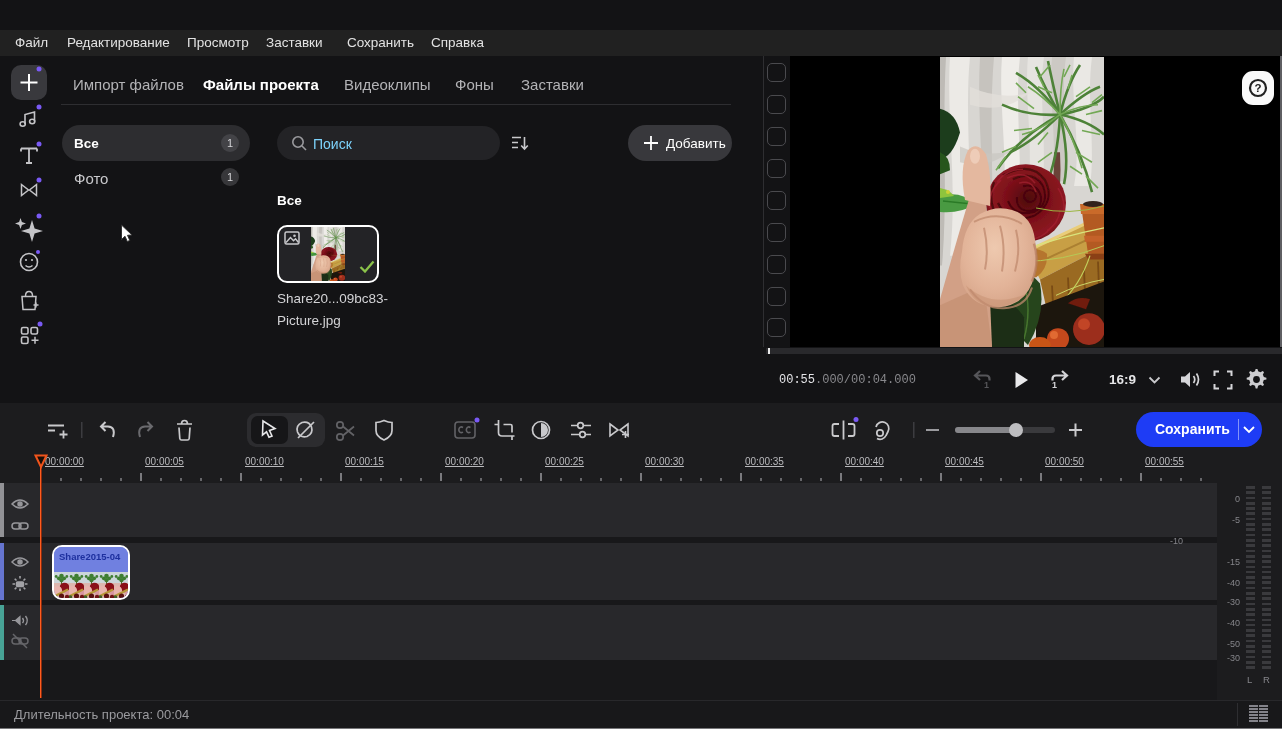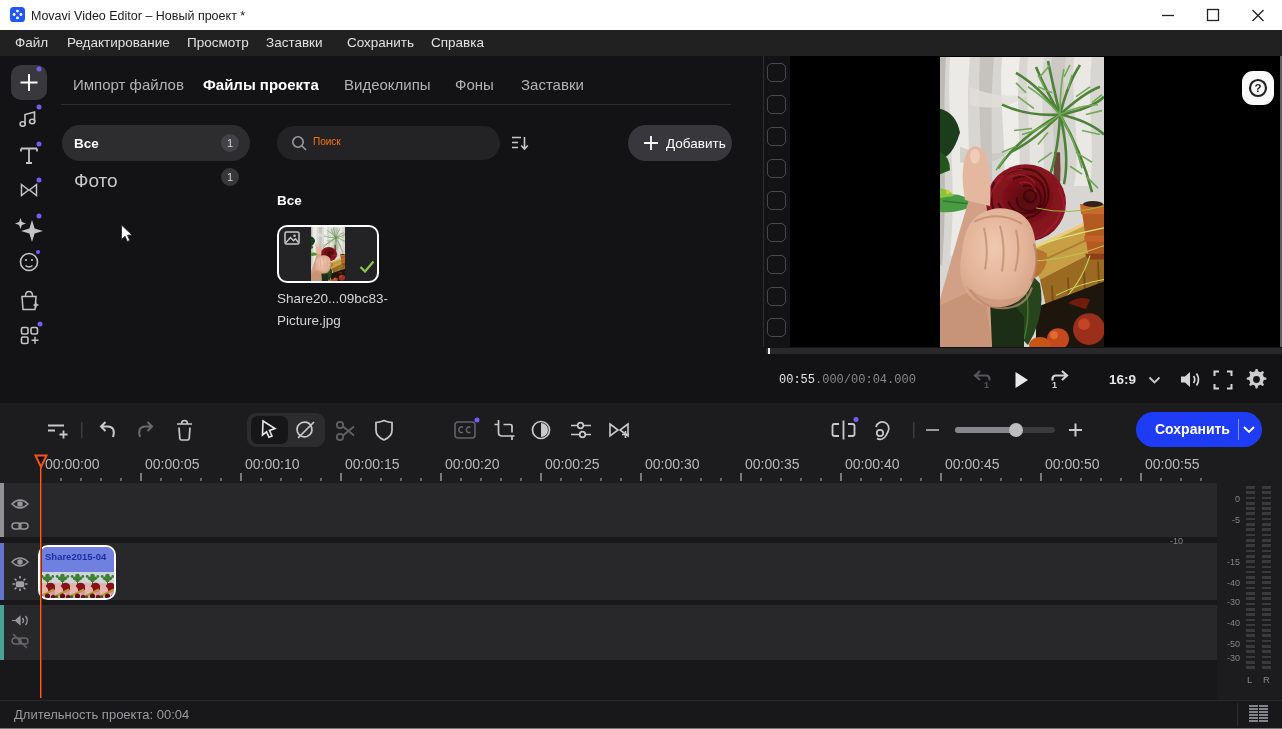--- a/index.html
+++ b/index.html
@@ -25,50 +25,35 @@
   #addbtn { left:628px; top:125px; width:104px; height:36px; background:#38383c; border-radius:18px; }
   
   #preview-black { left:790px; top:56px; width:492px; height:291px; background:#000000; }
   .checkbox { position:absolute; left:767px; width:19px; height:19px; border:1.5px solid #4a4a4e;
     border-radius:5px; background:#131315; }
   #seekbar { left:766px; top:348px; width:516px; height:6px; background:#29292c; }
   
   #toolbar { left:0; top:403px; width:1282px; height:47px; background:#1c1c1e; }
   
   #ruler { left:0; top:450px; width:1217px; height:33px; background:#1c1c1e; }
-  .rlabel { position:absolute; top:456px; font-size:14px; color:#b9b9bc; }
+  .rlabel { position:absolute; top:456px; font-size:10px; color:#b9b9bc;text-decoration:underline; }
   
   #tracks-bg { left:0; top:483px; width:1217px; height:217px; background:#18181a; }
   .trow { position:absolute; left:0; width:1217px; background:#28282b; }
   .stripe { position:absolute; left:0; width:4px; }
   
   #meter { left:1217px; top:450px; width:65px; height:250px; background:#1c1c1e; }
   .mlabel { position:absolute; font-size:9px; color:#85858a; text-align:right; width:20px; }
   
   #statusbar { left:0; top:700px; width:1282px; height:29px; background:#18181a; border-top:1px solid #28282b; }
   #statustext { left:14px; top:707px; font-size:13px; color:#9b9b9f; }
   .mono { font-family:"Liberation Mono", monospace; }
 </style></head>
 <body>
 <div id="app">
-  <div class="abs" id="titlebar">
-    <svg class="abs" style="left:10px;top:7px" width="15" height="15" viewBox="0 0 15 15">
-      <rect x="0" y="0" width="15" height="15" rx="3.6" fill="#2356f6"></rect>
-      <circle cx="7.5" cy="4.1" r="1.45" fill="#fff"></circle>
-      <circle cx="4.1" cy="7.5" r="1.45" fill="#fff"></circle>
-      <circle cx="10.9" cy="7.5" r="1.45" fill="#fff"></circle>
-      <circle cx="7.5" cy="10.9" r="1.45" fill="#fff"></circle>
-    </svg>
-    <div class="abs" id="title-text">Movavi Video Editor – Новый проект *</div>
-    <svg class="abs" style="left:1155px;top:0" width="127" height="30" viewBox="0 0 127 30">
-      <path d="M7 15.5 H19" stroke="#222" stroke-width="1.3" fill="none"></path>
-      <rect x="52.5" y="9.5" width="11" height="11" stroke="#222" stroke-width="1.3" fill="none"></rect>
-      <path d="M97.5 10 l11 11 M108.5 10 l-11 11" stroke="#222" stroke-width="1.3" fill="none"></path>
-    </svg>
-  </div>
   <div class="abs" id="menubar">
     <div class="menu-item" style="left:15px">Файл</div>
     <div class="menu-item" style="left:67px">Редактирование</div>
     <div class="menu-item" style="left:187px">Просмотр</div>
     <div class="menu-item" style="left:266px">Заставки</div>
     <div class="menu-item" style="left:347px">Сохранить</div>
     <div class="menu-item" style="left:431px">Справка</div>
   </div>
   <div class="abs" id="content"></div>
 
@@ -115,29 +100,29 @@
   <div class="tab" style="left:73px">Импорт файлов</div>
   <div class="tab active" style="left:203px">Файлы проекта</div>
   <div class="tab" style="left:344px">Видеоклипы</div>
   <div class="tab" style="left:455px">Фоны</div>
   <div class="tab" style="left:521px">Заставки</div>
   <div id="tabs-hr"></div>
 
   <div class="abs" id="row-vse"></div>
   <div class="abs" style="left:74px;top:136px;font-size:13.5px;font-weight:bold;color:#fff">Все</div>
   <div class="badge" style="left:221px;top:134px">1</div>
-  <div class="abs" style="left:74px;top:170px;font-size:19px;color:#c9c9cc">Фото</div>
+  <div class="abs" style="left:74px;top:170px;font-size:15px;color:#c9c9cc">Фото</div>
   <div class="badge" style="left:221px;top:168px;background:#37373a">1</div>
 
   <div class="abs" id="search"></div>
   <svg class="abs" style="left:291px;top:135px" width="17" height="17" viewBox="0 0 17 17">
     <circle cx="7" cy="7" r="5.2" stroke="#9a9a9e" stroke-width="1.6" fill="none"></circle>
     <path d="M11 11 l4 4" stroke="#9a9a9e" stroke-width="1.6"></path>
   </svg>
-  <div class="abs" style="left:313px;top:136px;font-size:10px;color:#f97316">Поиск</div>
+  <div class="abs" style="left:313px;top:136px;font-size:14px;color:#7dd3fc">Поиск</div>
 
   <svg class="abs" style="left:509px;top:133px" width="24" height="20" viewBox="0 0 24 20">
     <path d="M3 4.5 h9 M3 9.5 h6 M3 14.5 h6 M15.5 4 v11.5 M12.2 12.5 l3.3 3.5 3.3-3.5" stroke="#c9c9cc" stroke-width="1.6" fill="none"></path>
   </svg>
 
   <div class="abs" id="addbtn"></div>
   <svg class="abs" style="left:643px;top:135px" width="16" height="16" viewBox="0 0 16 16">
     <path d="M8 1 v14 M1 8 h14" stroke="#fff" stroke-width="1.8"></path>
   </svg>
   <div class="abs" style="left:666px;top:136px;font-size:13.5px;color:#fff">Добавить</div>
@@ -467,21 +452,21 @@
       <path d="M4 137.5 h3.5 l4.5 -4 v8 l-4.5 -4 z" fill="#97979b" stroke-width="1.2"></path>
       <path d="M14.5 135 q2 2.5 0 5 M17.5 133 q3.5 4.5 0 9" stroke-width="1.4"></path>
       <g stroke="#66666a" transform="translate(12,158)">
           <rect x="-8" y="-3" width="9" height="6" rx="3"></rect>
           <rect x="-1" y="-3" width="9" height="6" rx="3"></rect>
         </g>
       <path d="M5 151 l14 14" stroke="#66666a" stroke-width="1.5"></path>
     </g>
   </svg>
 
-  <div class="abs" style="left:38px;top:545px;width:78px;height:55px;border:2px solid #fff;border-radius:10px;overflow:hidden;background:#7080e0">
+  <div class="abs" style="left:52px;top:545px;width:78px;height:55px;border:2px solid #fff;border-radius:10px;overflow:hidden;background:#7080e0">
     <div style="position:absolute;left:0;top:0;width:74px;height:25px;background:#7080e0;color:#1d2f9e;font-size:9.5px;font-weight:bold;padding:4px 0 0 5px;white-space:nowrap">Share2015-04</div>
     <svg style="position:absolute;left:0;top:25px" width="74" height="26" viewBox="0 0 74 26">
       <defs>
         <pattern id="cliptile" x="0" y="0" width="15" height="26" patternUnits="userSpaceOnUse">
           <rect width="15" height="13" fill="#ccd6da"></rect>
           <rect y="11" width="15" height="15" fill="#dcb6ae"></rect>
           <g fill="#3e7e32">
             <circle cx="7.5" cy="4" r="2.3"></circle>
               <circle cx="4.8" cy="6.3" r="1.9"></circle>
             <circle cx="10.2" cy="6.3" r="1.9"></circle>

